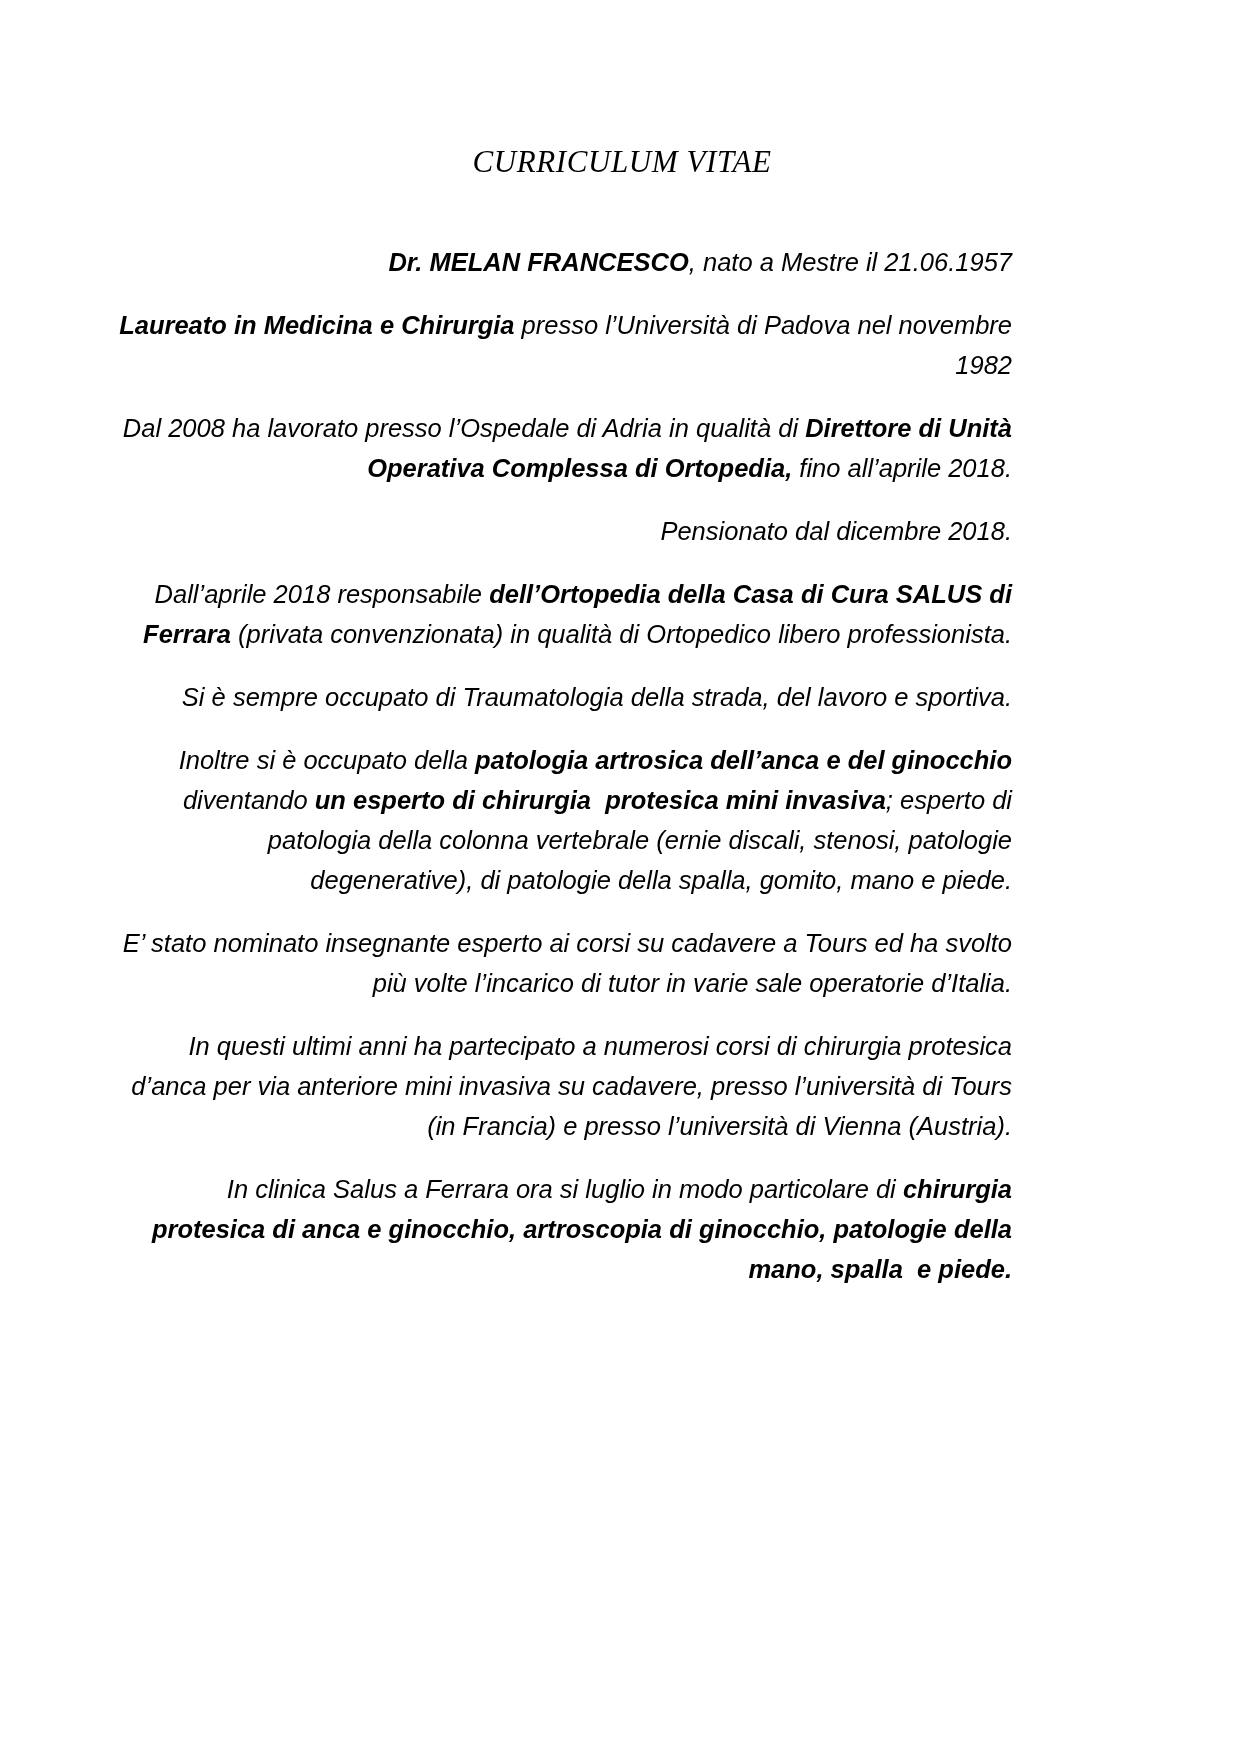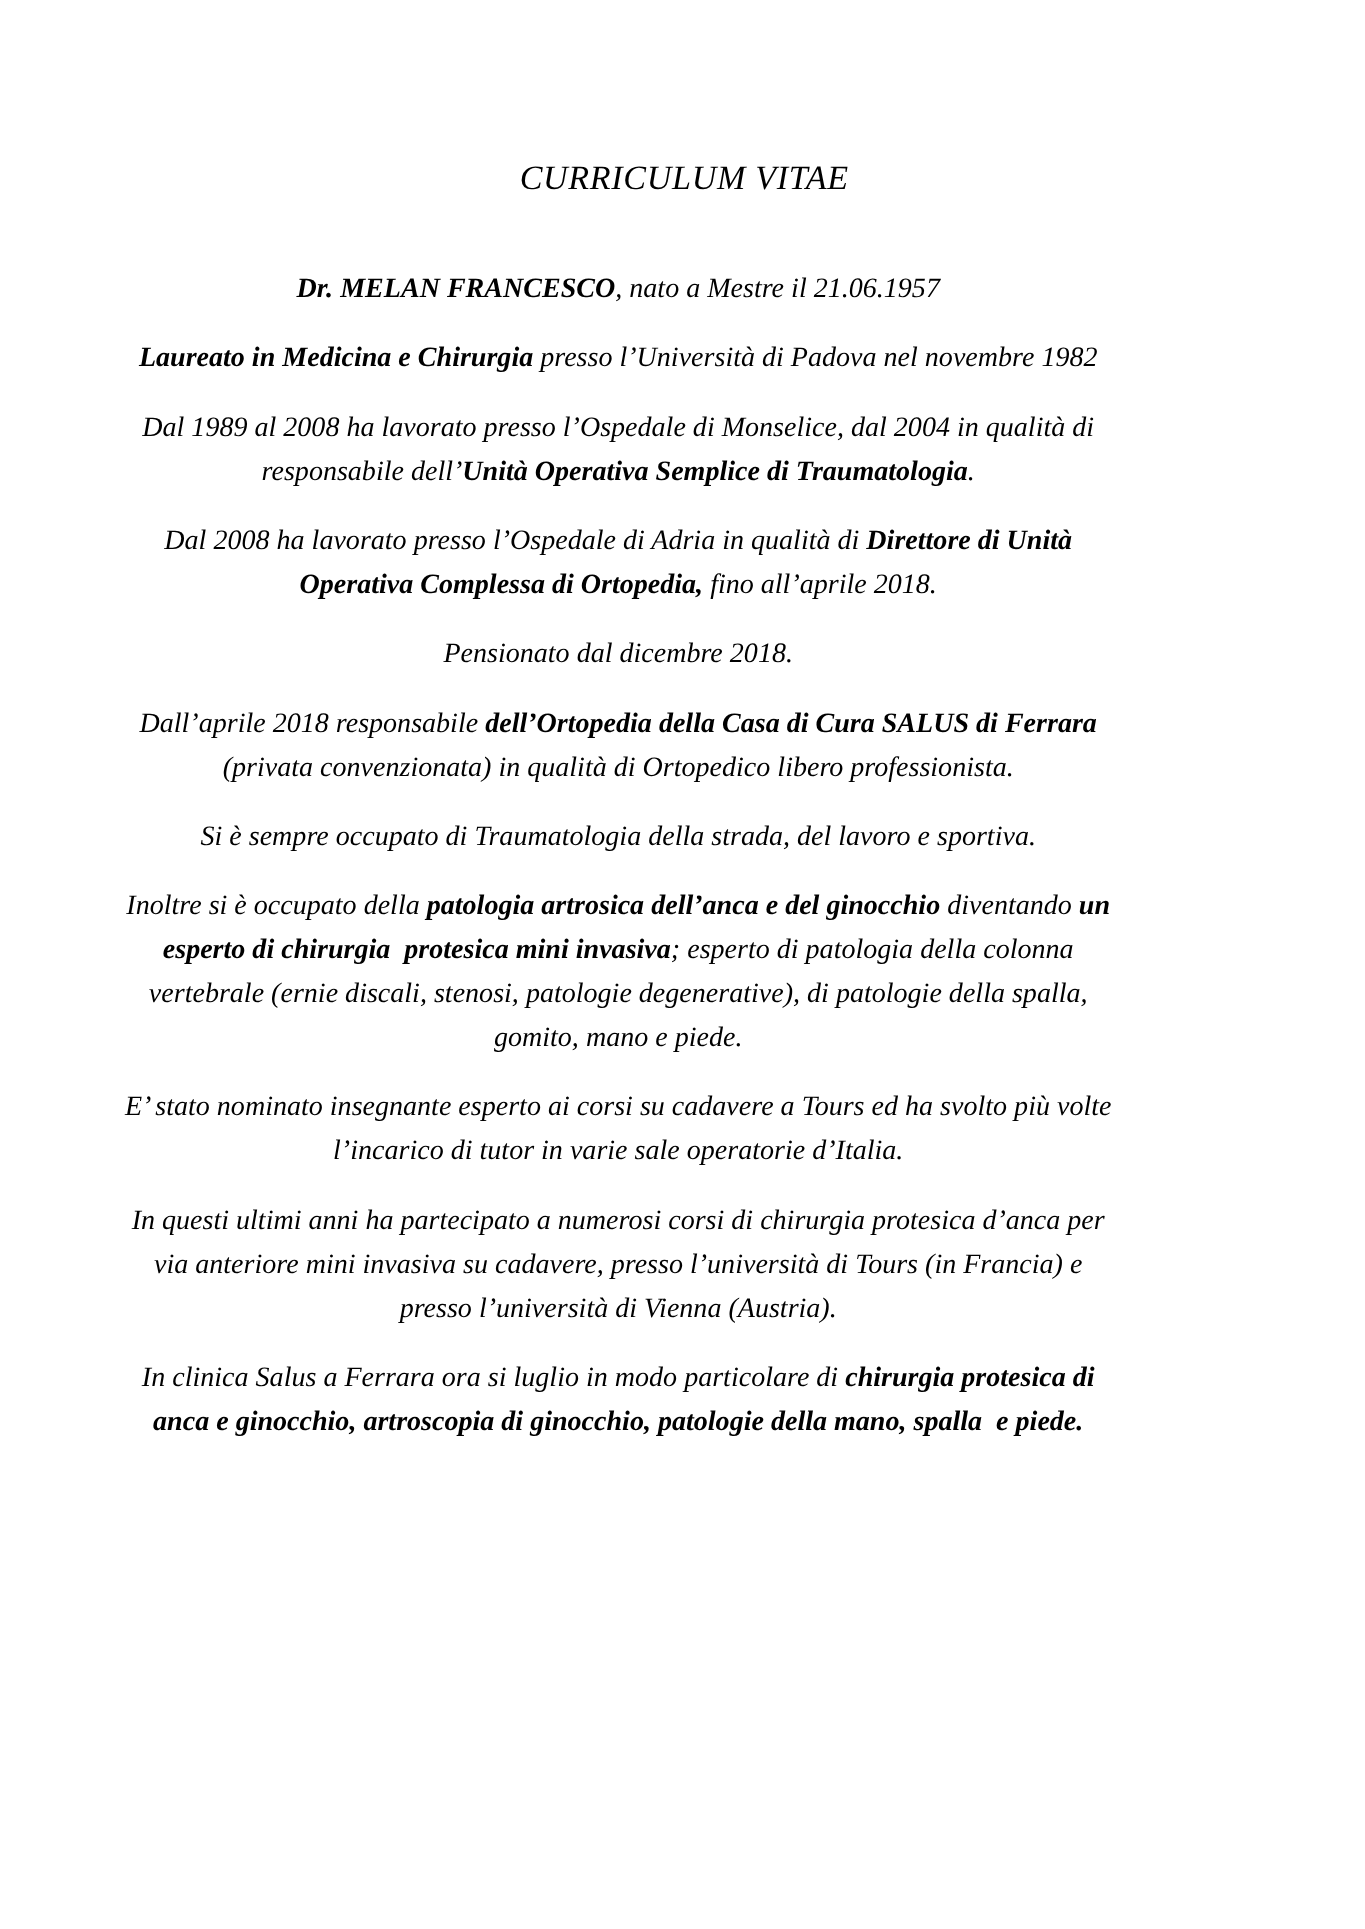--- a/index.html
+++ b/index.html
@@ -33,49 +33,48 @@
     letter-spacing: 0.6px;
     color: #000000;
     margin: 0;
     padding-top: 130px;
     line-height: 1.2;
   }
   .body-block {
     margin-top: 62px;
   }
   p.para {
-    font-family: Liberation Serif, serif;
+    font-family: Liberation Sans, sans-serif;
     font-style: italic;
     font-weight: 400;
     font-size: 25.5px;
     line-height: 40px;
     color: #000000;
     margin: 0 0 23px 0;
-    text-align: center;
+    text-align: right;
     white-space: pre-wrap;
     width: 900px;
   }
   p.para b {
     font-weight: 700;
     font-style: italic;
   }
   p.para:last-child {
     margin-bottom: 0;
   }
 </style>
 </head>
 <body>
 
 <div class="page">
   <div class="content">
     <h1 class="doc-title">CURRICULUM VITAE</h1>
     <div class="body-block">
         <p class="para"><b>Dr. MELAN FRANCESCO</b><span>, nato a Mestre il 21.06.1957</span></p>
         <p class="para"><b>Laureato in Medicina e Chirurgia</b><span> presso l’Università di Padova nel novembre 1982</span></p>
-        <p class="para"><span>Dal 1989 al 2008 ha lavorato presso l’Ospedale di Monselice, dal 2004 in qualità di responsabile dell’</span><b>Unità Operativa Semplice di Traumatologia</b><span>.</span></p>
         <p class="para"><span>Dal 2008 ha lavorato presso l’Ospedale di Adria in qualità di </span><b>Direttore di Unità Operativa Complessa di Ortopedia,</b><span> fino all’aprile 2018.</span></p>
         <p class="para"><span>Pensionato dal dicembre 2018.</span></p>
         <p class="para"><span>Dall’aprile 2018 responsabile </span><b>dell’Ortopedia della Casa di Cura SALUS di Ferrara</b><span> (privata convenzionata) in qualità di Ortopedico libero professionista.</span></p>
         <p class="para"><span>Si è sempre occupato di Traumatologia della strada, del lavoro e sportiva.</span></p>
         <p class="para"><span>Inoltre si è occupato della </span><b>patologia artrosica dell’anca e del ginocchio</b><span> diventando </span><b>un esperto di chirurgia  protesica mini invasiva</b><span>; esperto di patologia della colonna vertebrale (ernie discali, stenosi, patologie degenerative), di patologie della spalla, gomito, mano e piede.</span></p>
         <p class="para"><span>E’ stato nominato insegnante esperto ai corsi su cadavere a Tours ed ha svolto più volte l’incarico di tutor in varie sale operatorie d’Italia.</span></p>
         <p class="para"><span>In questi ultimi anni ha partecipato a numerosi corsi di chirurgia protesica d’anca per via anteriore mini invasiva su cadavere, presso l’università di Tours (in Francia) e presso l’università di Vienna (Austria).</span></p>
         <p class="para"><span>In clinica Salus a Ferrara ora si luglio in modo particolare di </span><b>chirurgia protesica di anca e ginocchio, artroscopia di ginocchio, patologie della mano, spalla  e piede.</b></p>
       </div>
   </div>

